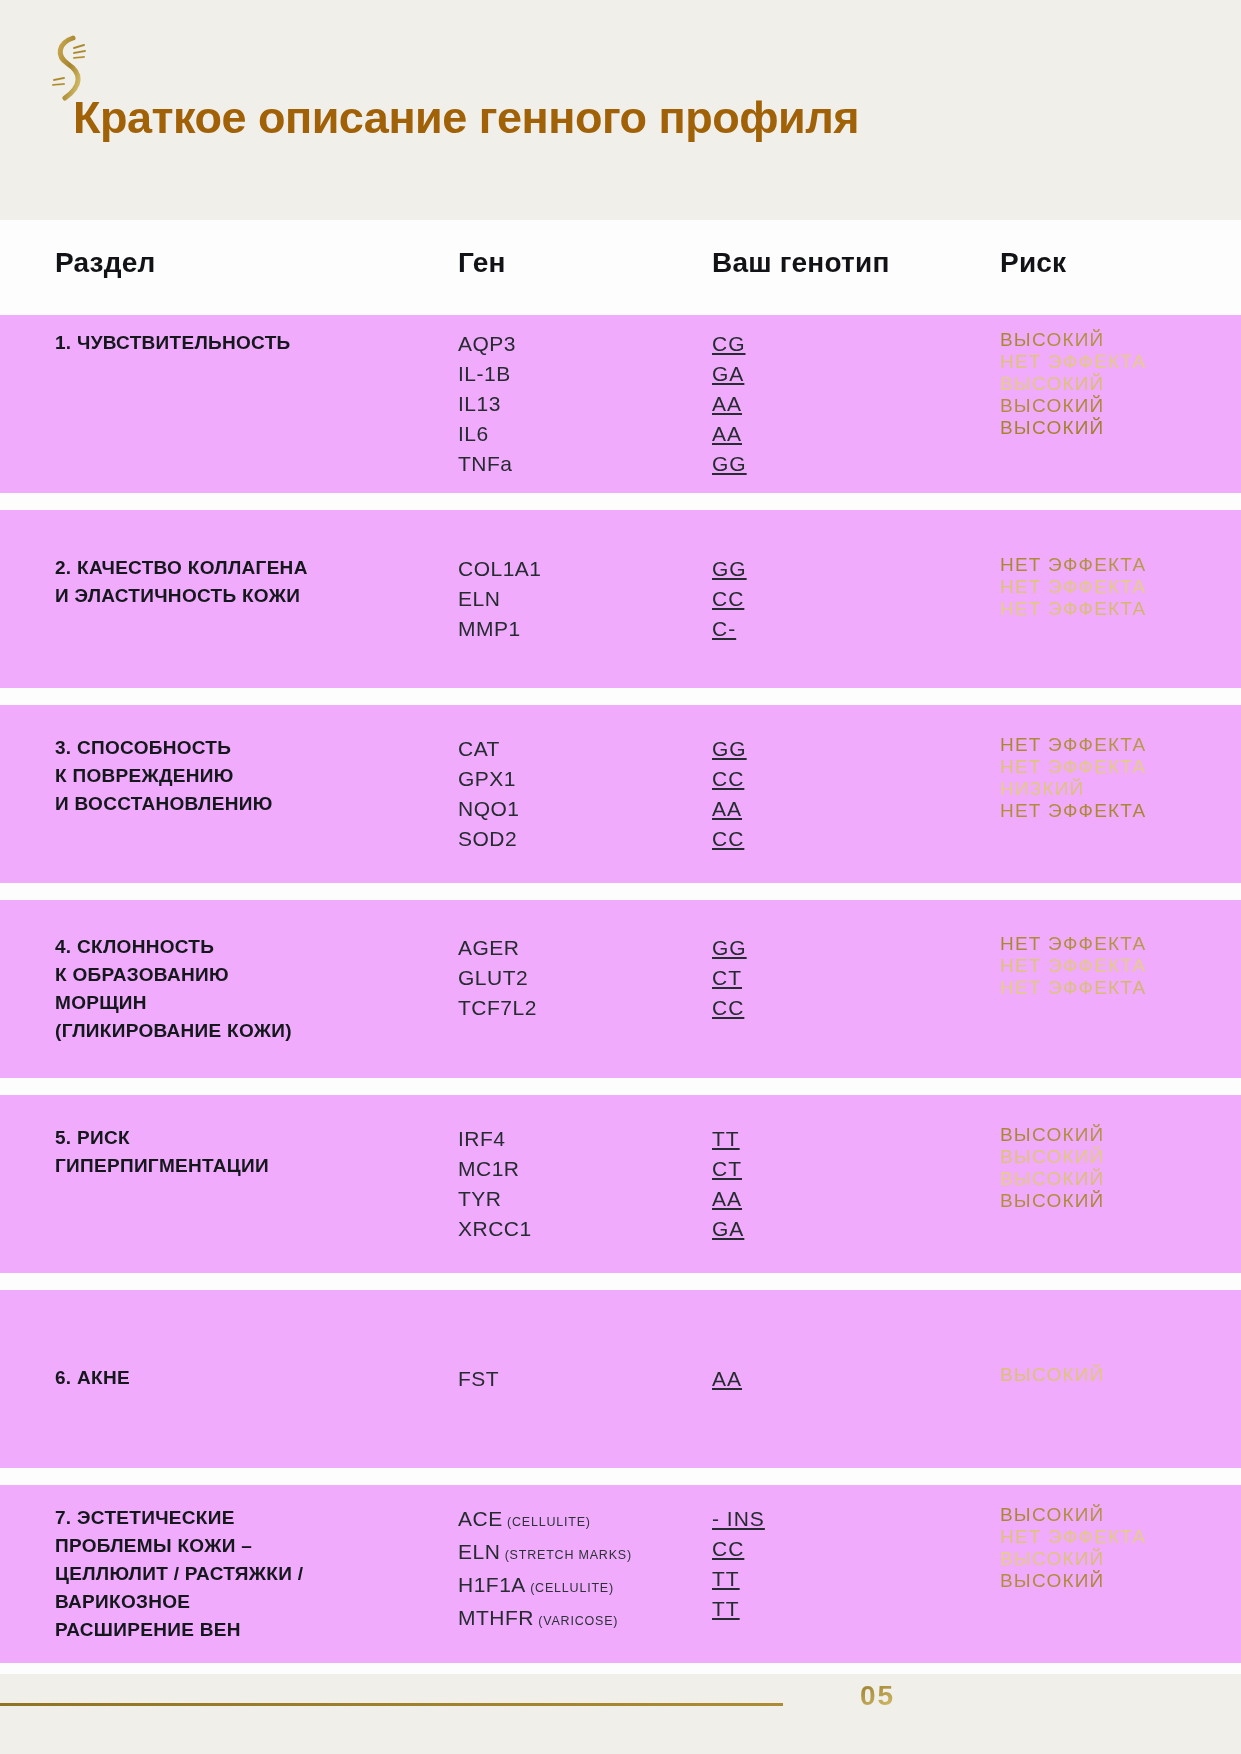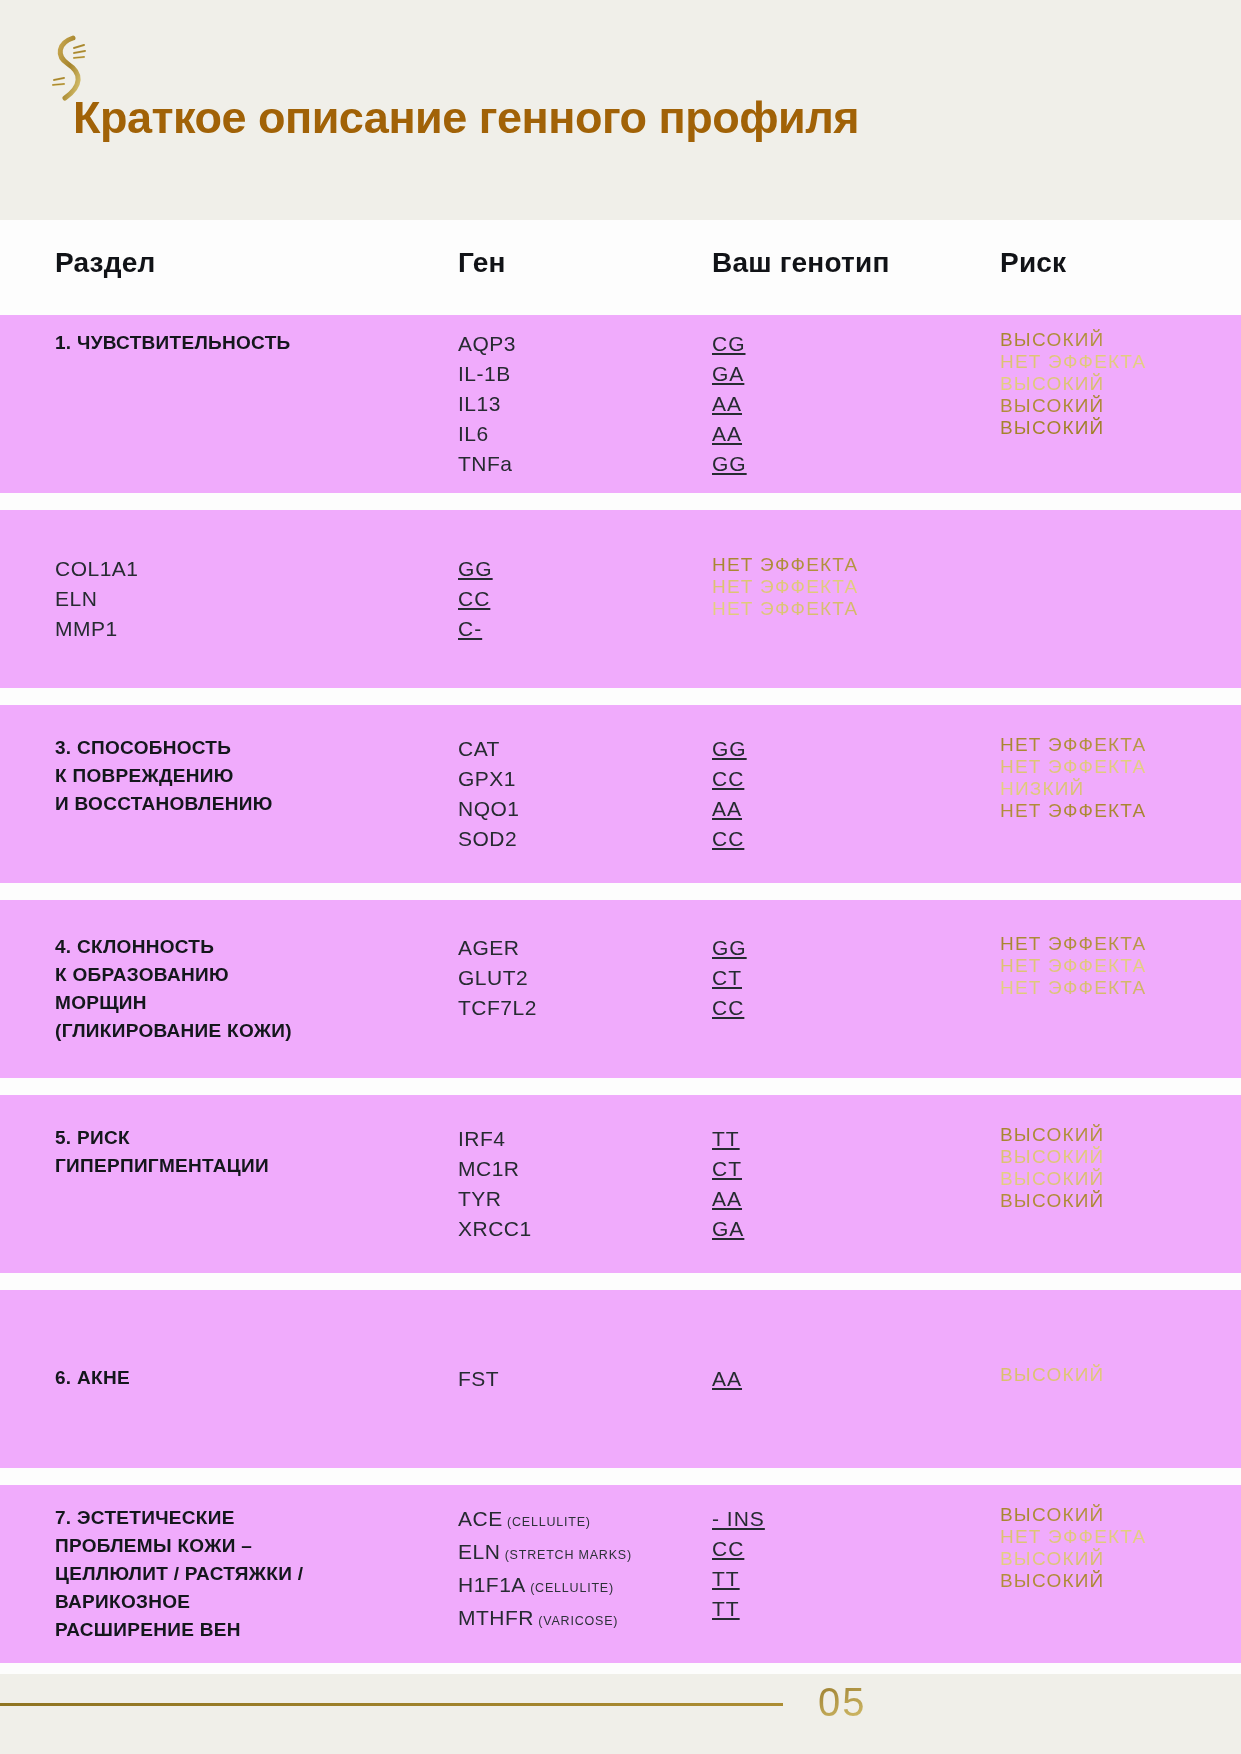--- a/index.html
+++ b/index.html
@@ -68,22 +68,22 @@
   .c-risk .risk-line:nth-child(5) { background-image:linear-gradient(100deg,#a5842c,#97791f); }
   .band.single .c-risk .risk-line:nth-child(1) { background-image:linear-gradient(100deg,#d9c06c,#e6d286); }
 
   
   .footer { position:relative; height:123px; }
   .gold-line {
     position:absolute; left:0; top:29px; width:783px; height:3px;
     background:linear-gradient(90deg,#8f7422,#ac8d33);
   }
   .page-num {
-    position:absolute; left:818px; top:6px;
-    font-size:40px; font-weight:400; letter-spacing:2px;
+    position:absolute; left:860px; top:6px;
+    font-size:28px; font-weight:700; letter-spacing:2px;
     color:#b59540;
     background-image:linear-gradient(160deg,#97792a,#d9c471);
     -webkit-background-clip:text; background-clip:text;
     -webkit-text-fill-color:transparent;
   }
 </style>
 </head>
 <body>
 
 <div class="page">
@@ -144,20 +144,24 @@
               <div class="risk-line">НЕТ ЭФФЕКТА</div>
               <div class="risk-line">ВЫСОКИЙ</div>
               <div class="risk-line">ВЫСОКИЙ</div>
               <div class="risk-line">ВЫСОКИЙ</div>
             </div>
     </div>
   </section>
 
   <section class="band">
     <div class="grid">
+      <div class="c-title">
+              <div class="title-line">2. КАЧЕСТВО КОЛЛАГЕНА</div>
+              <div class="title-line">И ЭЛАСТИЧНОСТЬ КОЖИ</div>
+            </div>
       <div class="c-gene">
               <div class="line gene-line">COL1A1</div>
               <div class="line gene-line">ELN</div>
               <div class="line gene-line">MMP1</div>
             </div>
       <div class="c-geno">
               <div class="line geno-line">GG</div>
               <div class="line geno-line">CC</div>
               <div class="line geno-line">C-</div>
             </div>

